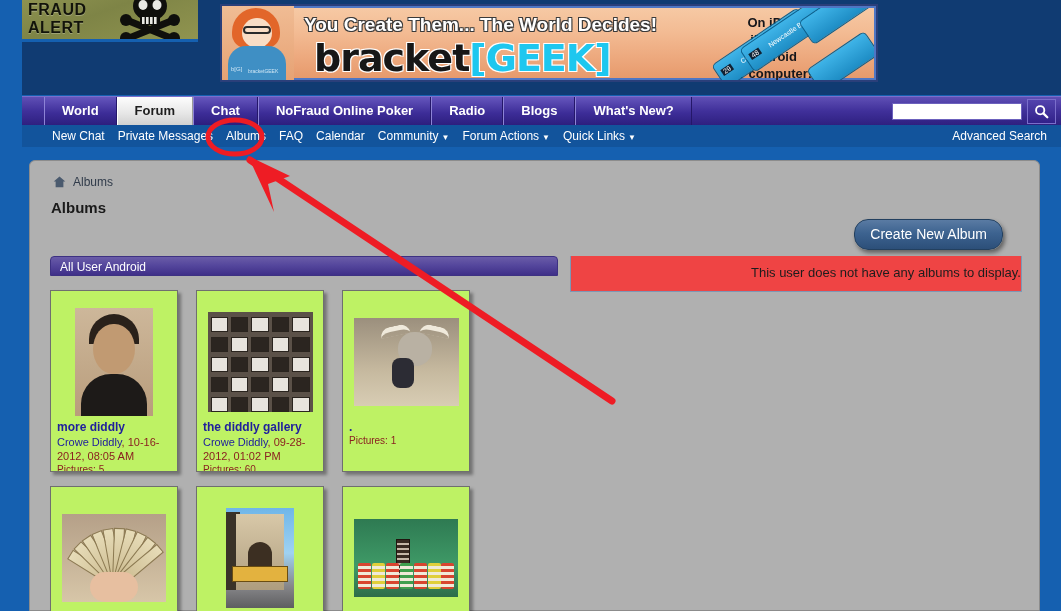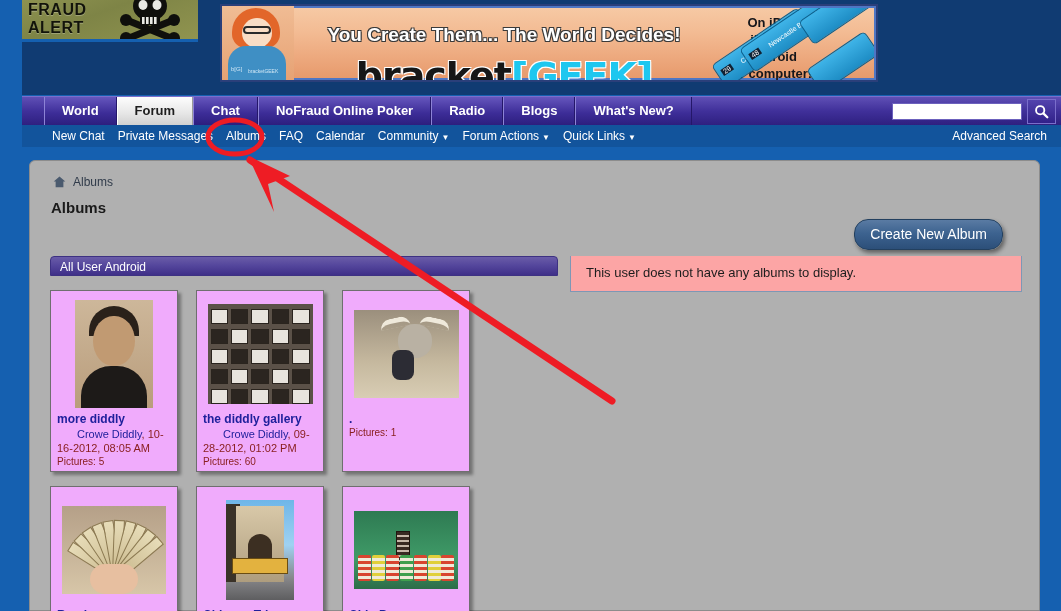--- a/index.html
+++ b/index.html
@@ -77,29 +77,28 @@
     position:absolute; left:6px; top:40px; width:58px; height:36px;
     background:#3f8fc4; border-radius:18px 18px 0 0;
   }
   #banner .girl .tag1 {
     position:absolute; left:9px; top:60px; color:#cfe6f5; font-size:6px;
   }
   #banner .girl .tag2 {
     position:absolute; left:26px; top:62px; color:#cfe6f5; font-size:5px;
   }
   #banner .tagline {
-    position: absolute; left: 82px; top: 18px; width: 400px;
-    text-align: center;
+    position: absolute; left: 82px; top: 8px; width: 400px;
     font-size: 19px; font-weight: bold; color: #ffffff;
     text-shadow: 1px 1px 0 #3a3a3a, -1px 1px 0 #3a3a3a, 1px -1px 0 #3a3a3a, -1px -1px 0 #3a3a3a;
     white-space: nowrap;
   }
   #banner .logoword {
-    position: absolute; left: 92px; top: 48px; width: 380px;
-    text-align: center; white-space: nowrap;
+    position: absolute; left: 92px; top: 30px; width: 380px;
+    text-align: left; white-space: nowrap;
     font-family: "DejaVu Sans", sans-serif;
     font-size: 38px; font-weight: bold; color: #171717;
     letter-spacing: -1px;
     text-shadow: 1px 1px 0 #fff, -1px -1px 0 #fff, 1px -1px 0 #fff, -1px 1px 0 #fff;
   }
   #banner .logoword .gk { color: #1ec7ef; }
   #banner .devices {
     position: absolute; left: 490px; top: 8px; width: 120px;
     text-align: center;
     color: #16161a; font-size: 13px; font-weight: bold; line-height: 17px;
@@ -215,50 +214,50 @@
   #panel-all .body {
     position: relative; width: 508px; height: 400px;
     background: transparent;
   }
 
   .albumgrid {
     position: absolute; left: 0; top: 14px; width: 508px;
     display: flex; flex-wrap: wrap; gap: 14px 18px;
   }
   .album {
-    width: 128px; background: #f0abfc;
+    width: 128px; background: #bef264;
     border: 1px solid #6f6f6f;
     box-shadow: 3px 3px 3px rgba(0,0,0,.35);
-    padding: 8px 6px 6px;
+    padding: 16px 6px 6px;
     height: 182px; overflow: hidden;
   }
   .album .thumb {
     width: 100%; height: 110px;
     display: flex; align-items: center; justify-content: center;
     overflow: hidden;
   }
   .album .title {
     margin-top: 3px; color: #20209c; font-size: 12px; font-weight: bold;
     line-height: 14px; cursor: pointer;
   }
   .album .meta {
     color: #8a2020; font-size: 11px; line-height: 14px; margin-top: 1px;
   }
-  .album .meta .user { color: #20209c; margin-left: 20px; }
+  .album .meta .user { color: #20209c; }
   .album .pics { color: #8a2020; font-size: 10px; line-height: 14px; }
 
   
   #panel-user { left: 570px; top: 256px; width: 452px; }
   #panel-user .body {
     width: 452px; min-height: 36px;
-    background: #fca5a5;
+    background: #ef4444;
     border: 1px solid #7e97b5;
     border-top: none;
-    padding: 9px 0 9px 15px;
-    color: #1d1d1d; font-size: 13px;
+    padding: 9px 0 9px 9px;
+    color: #1d1d1d; font-size: 13px; text-align: right;
   }
 
   
   .t-portrait {
     width: 78px; height: 108px;
     background: linear-gradient(180deg,#cdb79a 0%, #b99d7c 100%);
     position: relative; overflow: hidden;
   }
   .t-portrait .hair { position:absolute; left:14px; top:6px; width:50px; height:30px; background:#2a211a; border-radius:25px 25px 0 0; }
   .t-portrait .face { position:absolute; left:18px; top:16px; width:42px; height:50px; background:#c19a72; border-radius:21px/26px; }

